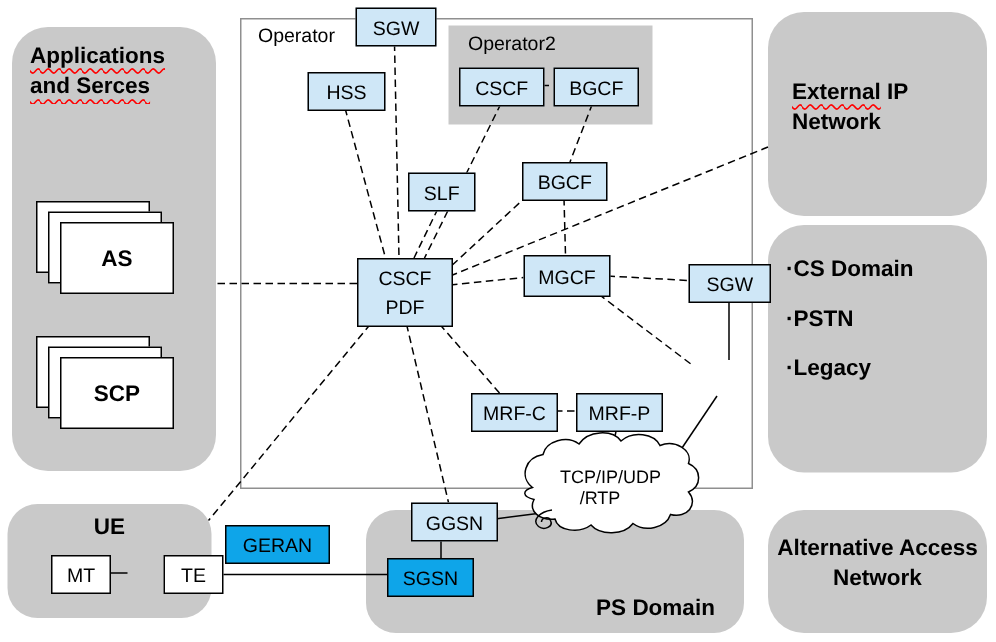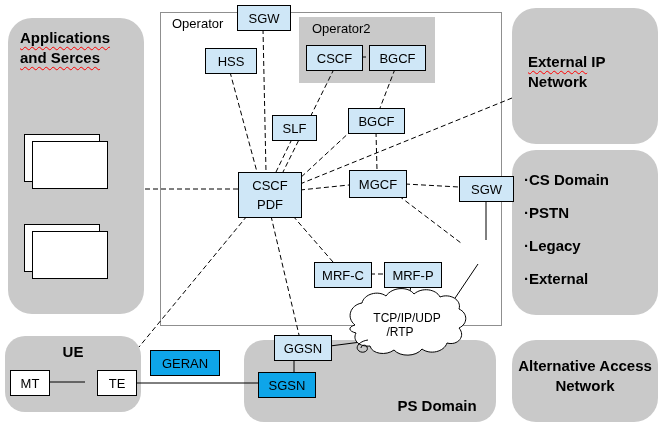--- a/index.html
+++ b/index.html
@@ -22,39 +22,39 @@
   .wires{position:absolute;left:0;top:0;z-index:3;pointer-events:none;}
   .wires line{stroke:var(--line,#000);stroke-width:1;}
   .wires .dashed line{stroke-dasharray:5,3;}
   .cloud-shape{fill:#fff;stroke:var(--line,#000);stroke-width:1;}
   .cloud-text{font:12px "Liberation Sans",sans-serif;fill:#000;text-anchor:middle;}
   .scribble{fill:none;stroke:var(--line,#000);stroke-width:1;}
   
   .node{position:absolute;background:var(--node-fill,#cfe7f7);border:1px solid #000;
         display:flex;align-items:center;justify-content:center;font-size:13px;z-index:4;}
   .gnode{background:#0ea5e9;}
-  .wnode{background:#fff;}
+  .wnode{background:#fff;margin-left:24px;}
   #n-sgw-top{left:237px;top:5px;width:52px;height:24px;}
   #n-hss{left:205px;top:48px;width:50px;height:24px;}
   #n-cscf2{left:306px;top:45px;width:55px;height:24px;}
   #n-bgcf2{left:369px;top:45px;width:55px;height:24px;}
   #n-slf{left:272px;top:115px;width:43px;height:24px;}
   #n-bgcf{left:348px;top:108px;width:55px;height:24px;}
   #n-cscfpdf{left:238px;top:172px;width:62px;height:44px;flex-direction:column;line-height:19px;}
   #n-mgcf{left:349px;top:170px;width:56px;height:26px;}
   #n-sgwr{left:459px;top:176px;width:53px;height:24px;}
   #n-mgw{left:459px;top:240px;width:53px;height:24px;}
   #n-mrfc{left:314px;top:262px;width:56px;height:24px;}
   #n-mrfp{left:384px;top:262px;width:56px;height:24px;}
   #n-ggsn{left:274px;top:335px;width:56px;height:24px;}
   #n-sgsn{left:258px;top:372px;width:56px;height:24px;}
   #n-geran{left:150px;top:350px;width:68px;height:24px;}
   #n-utran{left:150px;top:392px;width:68px;height:24px;}
   #n-mt{left:10px;top:370px;width:38px;height:24px;}
-  #n-te{left:97px;top:370px;width:38px;height:24px;}
+  #n-te{left:85px;top:370px;width:38px;height:24px;}
   
   .stack{position:absolute;width:92px;height:62px;z-index:4;}
   #stack-as{left:24px;top:134px;}
   #stack-scp{left:24px;top:224px;}
   .layer{position:absolute;width:74px;height:46px;background:#fff;border:1px solid #000;}
   .layer.l1{left:0;top:0;}
   .layer.l2{left:8px;top:7px;}
   .layer.front{left:16px;top:14px;display:flex;align-items:center;justify-content:center;
                font-weight:bold;font-size:15px;}
   
@@ -151,37 +151,38 @@
   <div class="node" id="n-ggsn">GGSN</div>
 
   <div class="node gnode" id="n-sgsn">SGSN</div>
   <div class="node gnode" id="n-geran">GERAN</div>
   <div class="node wnode" id="n-mt">MT</div>
   <div class="node wnode" id="n-te">TE</div>
 
   <div class="stack" id="stack-as">
     <div class="layer l1"></div>
     <div class="layer l2"></div>
+    <div class="layer front">AS</div>
   </div>
   <div class="stack" id="stack-scp">
     <div class="layer l1"></div>
     <div class="layer l2"></div>
+    <div class="layer front">SCP</div>
   </div>
 
   <div class="label heading" id="t-apps">
     <span class="squiggle">Applications and Serces</span>
   </div>
   <div class="label small" id="t-operator">Operator</div>
   <div class="label small" id="t-operator2">Operator2</div>
   <div class="label heading" id="t-mm">
     <span class="squiggle">External</span><span> IP Network</span>
   </div>
   <div class="label" id="t-cs">
     <div class="cs-item">·CS Domain</div>
     <div class="cs-item">·PSTN</div>
     <div class="cs-item">·Legacy</div>
-    <div class="cs-item">·External</div>
   </div>
   <div class="label heading" id="t-alt">Alternative Access Network</div>
   <div class="label heading" id="t-ue">UE</div>
   <div class="label heading" id="t-ps">PS Domain</div>
 
 </div>
 
 </body></html>

